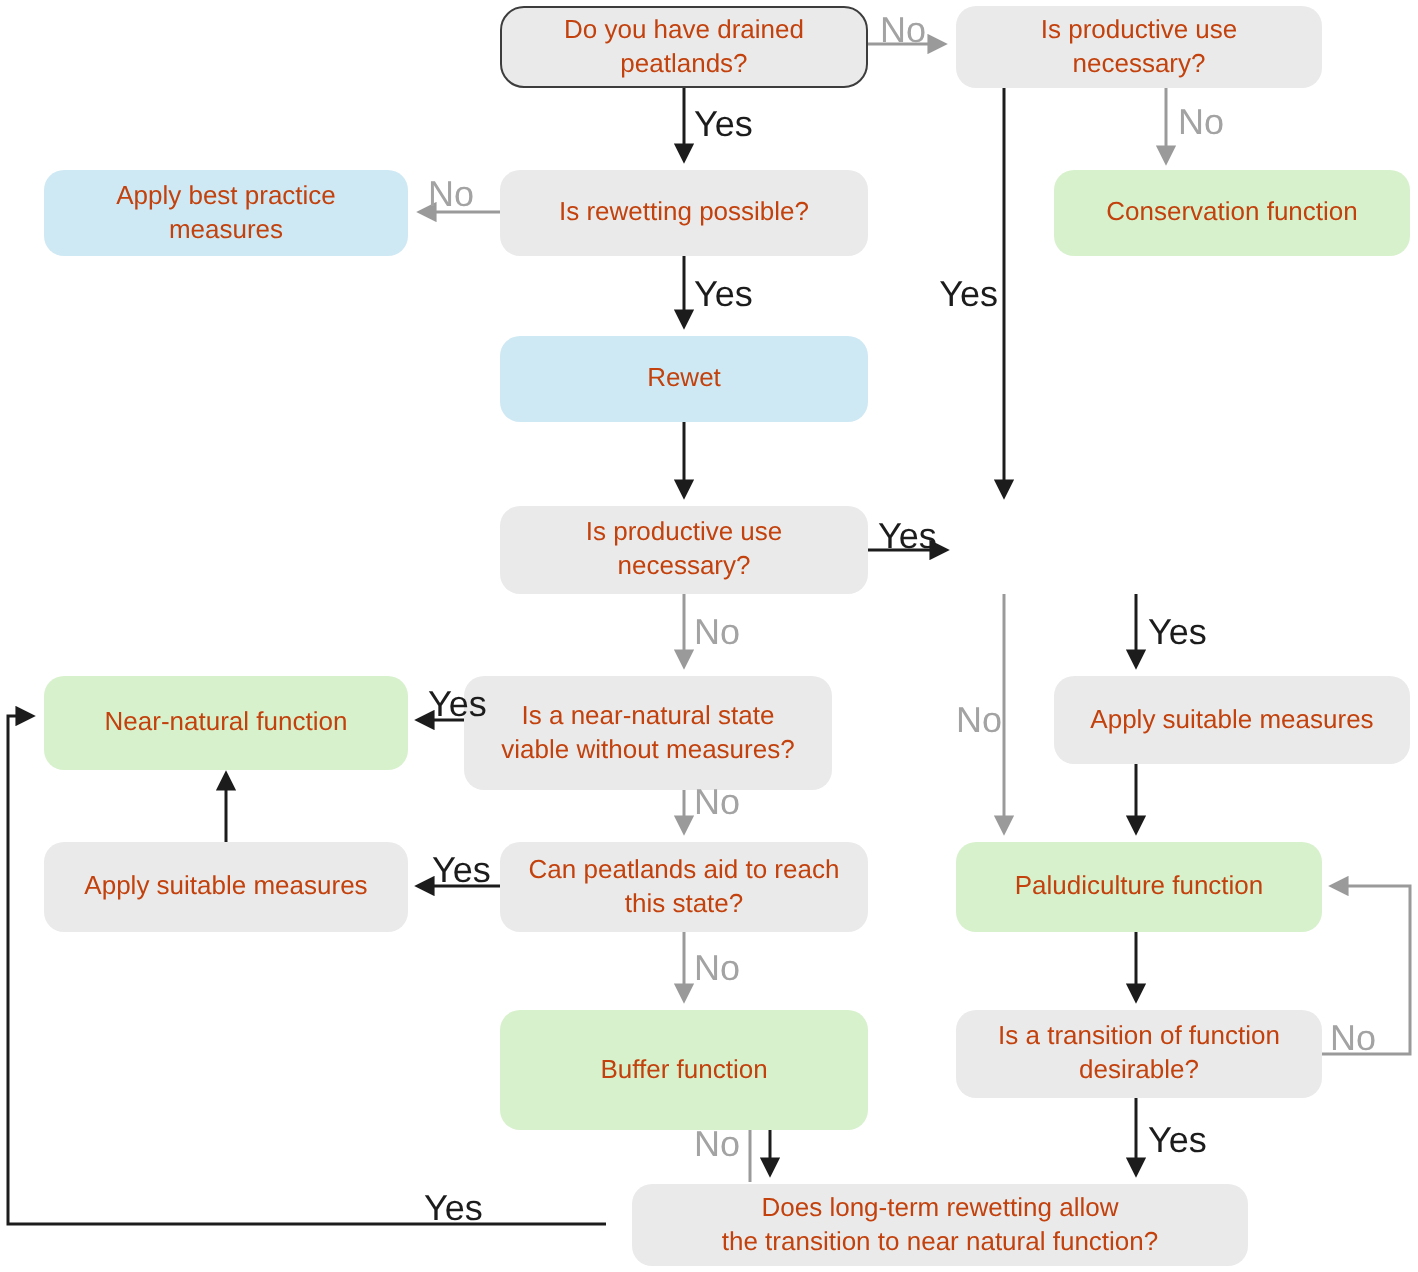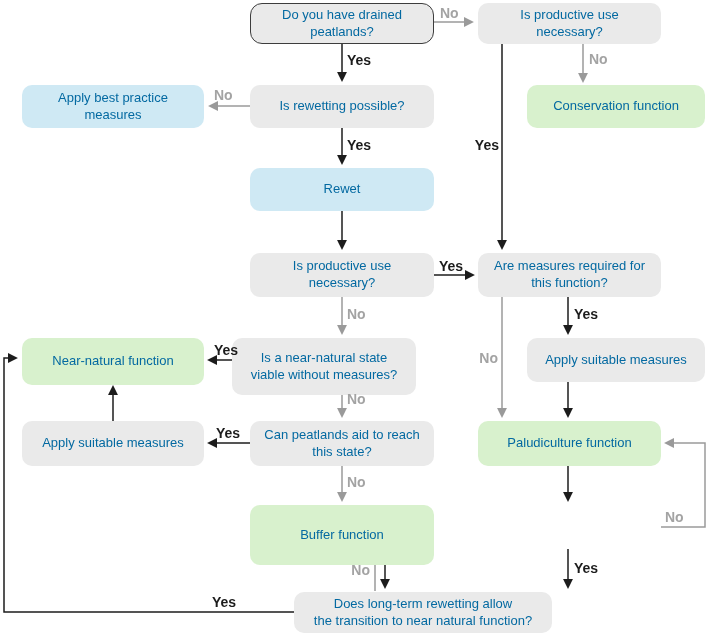--- a/index.html
+++ b/index.html
@@ -6,29 +6,29 @@
   body{width:709px;height:636px;overflow:hidden;
        font-family:"Liberation Sans","DejaVu Sans",sans-serif;}
   .canvas{position:relative;width:709px;height:636px;background:#fff;}
   .connectors{position:absolute;left:0;top:0;width:709px;height:636px;}
   .edge{fill:none;stroke-width:1.5px;}
   .edge.dark{stroke:var(--arrow-dark,#1c1c1c);marker-end:url(#ah-dark);}
   .edge.grey{stroke:var(--arrow-grey,#9a9a9a);marker-end:url(#ah-grey);}
   #ah-dark path{fill:var(--arrow-dark,#1c1c1c);}
   #ah-grey path{fill:var(--arrow-grey,#9a9a9a);}
   .node{position:absolute;display:flex;align-items:center;justify-content:center;
-        text-align:center;border-radius:10px;font-size:13px;color:#0369a1;
+        text-align:center;border-radius:10px;font-size:13px;color:#c2410c;
         line-height:1.28;box-sizing:border-box;}
   .node .lbl{white-space:pre-line;padding:0 6px;}
   .q{background:var(--question-fill,#eaeaea);}
   .start{background:var(--question-fill,#eaeaea);
          border:1.6px solid var(--border-dark,#3d3d3d);border-radius:12px;}
   .blue{background:var(--action-blue,#cfe9f4);}
   .green{background:var(--outcome-green,#d8f1cd);}
-  .elabel{position:absolute;font-size:14px;font-weight:bold;line-height:1;}
+  .elabel{position:absolute;font-size:18px;font-weight:normal;line-height:1;}
   .elabel.dark{color:var(--arrow-dark,#1c1c1c);}
   .elabel.grey{color:var(--label-grey,#a3a3a3);}
   .elabel.ra{text-align:right;}
 </style>
 </head>
 <body>
 
 <div class="canvas">
 
   <svg class="connectors" viewBox="0 0 709 636" xmlns="http://www.w3.org/2000/svg">
@@ -83,24 +83,20 @@
   <div class="node green" style="left:527px;top:85px;width:178px;height:43px">
     <span class="lbl">Conservation function</span>
   </div>
   <div class="node blue" style="left:250px;top:168px;width:184px;height:43px">
     <span class="lbl">Rewet</span>
   </div>
   <div class="node q" style="left:250px;top:253px;width:184px;height:44px">
     <span class="lbl">Is productive use
 necessary?</span>
   </div>
-  <div class="node q" style="left:478px;top:253px;width:183px;height:44px">
-    <span class="lbl">Are measures required for
-this function?</span>
-  </div>
   <div class="node green" style="left:22px;top:338px;width:182px;height:47px">
     <span class="lbl">Near-natural function</span>
   </div>
   <div class="node q" style="left:232px;top:338px;width:184px;height:57px">
     <span class="lbl">Is a near-natural state
 viable without measures?</span>
   </div>
   <div class="node q" style="left:527px;top:338px;width:178px;height:44px">
     <span class="lbl">Apply suitable measures</span>
   </div>
@@ -110,21 +106,25 @@
   <div class="node q" style="left:250px;top:421px;width:184px;height:45px">
     <span class="lbl">Can peatlands aid to reach
 this state?</span>
   </div>
   <div class="node green" style="left:478px;top:421px;width:183px;height:45px">
     <span class="lbl">Paludiculture function</span>
   </div>
   <div class="node green" style="left:250px;top:505px;width:184px;height:60px">
     <span class="lbl">Buffer function</span>
   </div>
-  <div class="node q" style="left:294px;top:592px;width:258px;height:41px">
+  <div class="node q" style="left:478px;top:505px;width:183px;height:44px">
+    <span class="lbl">Is a transition of function
+desirable?</span>
+  </div>
+  <div class="node q" style="left:316px;top:592px;width:308px;height:41px">
     <span class="lbl">Does long-term rewetting allow
 the transition to near natural function?</span>
   </div>
 
   <div class="elabel dark" style="left:347px;top:53px">Yes</div>
   <div class="elabel grey" style="left:440px;top:6px">No</div>
   <div class="elabel grey" style="left:589px;top:52px">No</div>
   <div class="elabel dark ra" style="left:467px;top:138px;width:32px">Yes</div>
   <div class="elabel grey" style="left:214px;top:88px">No</div>
   <div class="elabel dark" style="left:347px;top:138px">Yes</div>

